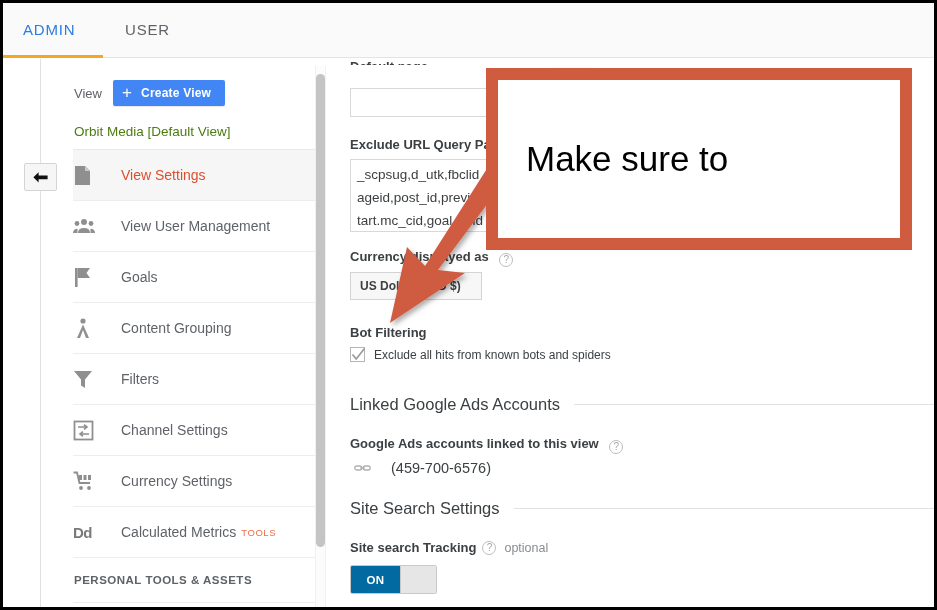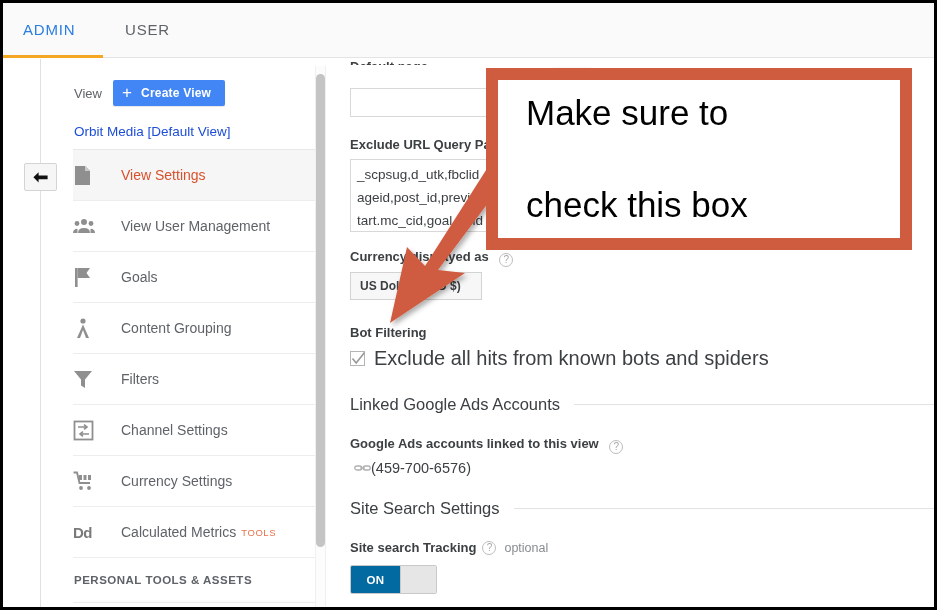--- a/index.html
+++ b/index.html
@@ -107,21 +107,21 @@
     font-weight: 400;
     margin-right: 9px;
     line-height: 1;
     margin-top: -2px;
   }
   .view-name-row {
     height: 36px;
     display: flex;
     align-items: center;
     font-size: 13.5px;
-    color: #1d4ed8;
+    color: #4d7c0f;
     border-bottom: 1px solid #e8e8e8;
     padding-left: 1px;
   }
 
   .nav-item {
     height: 51px;
     display: flex;
     align-items: center;
     border-bottom: 1px solid #ededed;
     cursor: pointer;
@@ -260,21 +260,21 @@
     width: 15px; height: 15px;
     border: 1px solid #b5b5b5;
     background: #fff;
     box-sizing: border-box;
     margin-right: 9px;
     position: relative;
     cursor: pointer;
   }
   .chkbox svg { position: absolute; left: 0; top: -2px; }
   .chk-label {
-    font-size: 20px;
+    font-size: 12px;
     color: #3c4043;
     white-space: nowrap;
   }
   .sect-title-row {
     display: flex;
     align-items: center;
     width: 601px;
   }
   .sect-title {
     font-size: 16.5px;
@@ -287,20 +287,21 @@
     height: 1px;
     background: #e2e2e2;
   }
   .acct-row {
     display: flex;
     align-items: center;
   }
   .acct-num {
     font-size: 14.5px;
     color: #3c4043;
+    margin-left: 20px;
   }
   .optional {
     font-size: 12.5px;
     color: #888d91;
     margin-left: 8px;
   }
   .toggle {
     width: 87px; height: 29px;
     display: flex;
     border-radius: 2px;
@@ -547,17 +548,16 @@
       <filter id="sh" x="-30%" y="-30%" width="180%" height="180%">
         <feDropShadow dx="2.5" dy="3" stdDeviation="2.5" flood-color="#000" flood-opacity="0.32"></feDropShadow>
       </filter>
     </defs>
     <path d="M218 9 L256 9 L105 211 L132 214 L57 264 L74 188 L92 207 Z" fill="#cf5c3f" filter="url(#sh)"></path>
   </svg>
 
   <div class="callout">
     <div class="callout-inner">
       <div class="callout-text">Make sure to</div>
-      <div class="callout-text">check this box</div>
     </div>
   </div>
 
 </div>
 
 </body></html>

